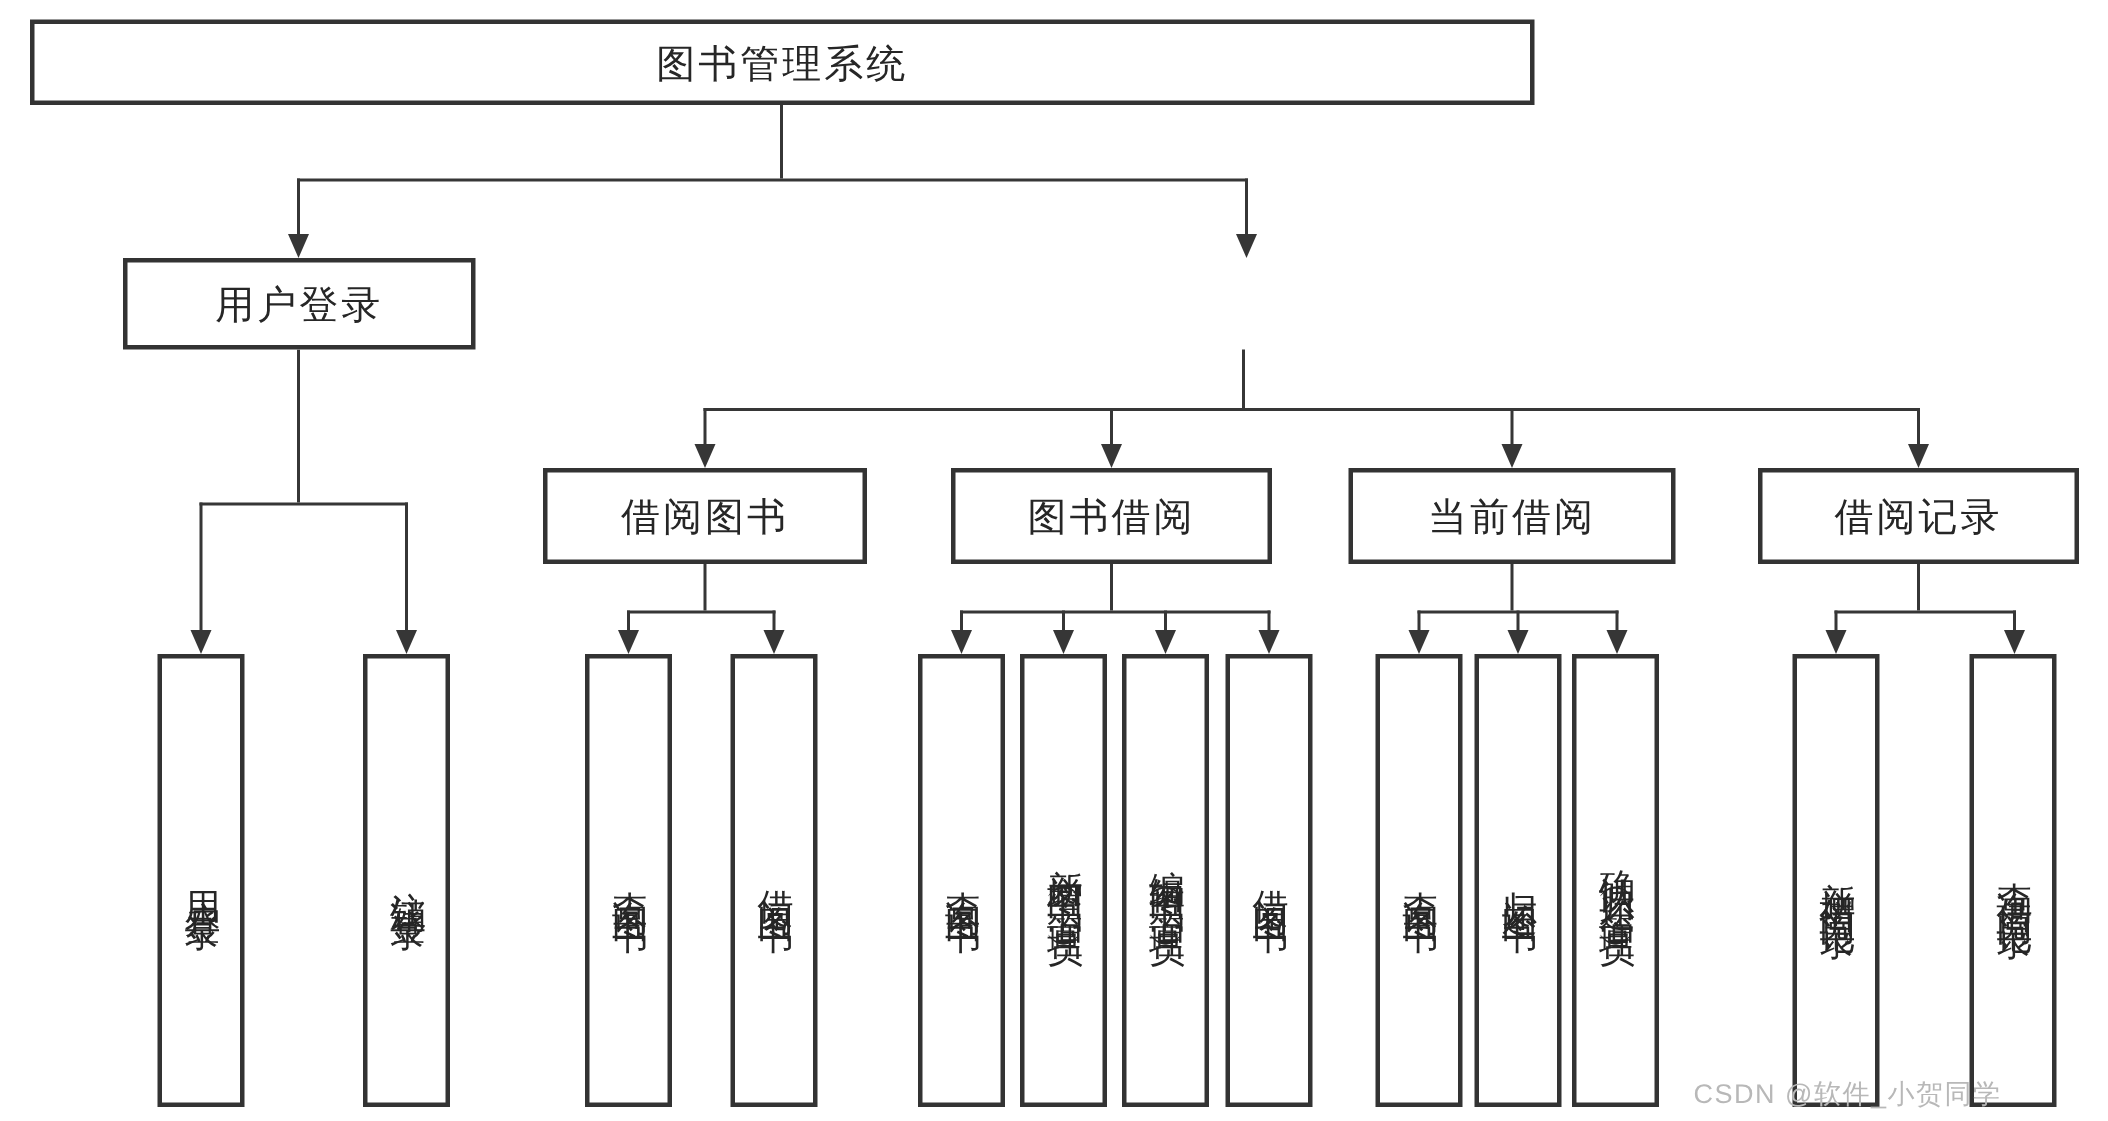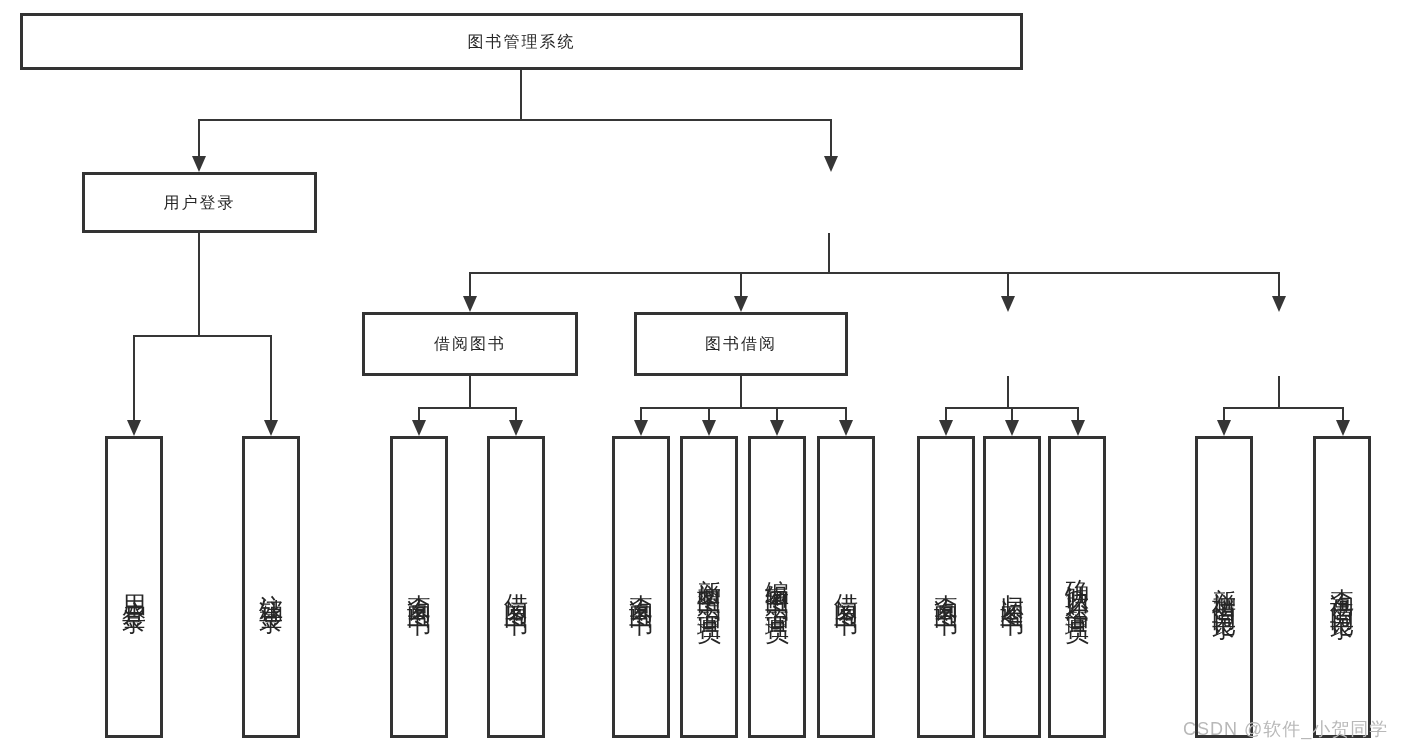--- a/index.html
+++ b/index.html
@@ -23,21 +23,21 @@
   .box{
     position:absolute;
     background:#fff;
     border:3px solid var(--box-border);
     box-sizing:border-box;
     display:flex;align-items:center;justify-content:center;
     color:var(--text);
     z-index:2;
   }
   .hbox span{
-    font-size:16px;
+    font-size:26px;
     letter-spacing:2px;
     white-space:nowrap;
     line-height:1;
   }
   .vbox span{
     writing-mode:vertical-rl;
     text-orientation:mixed;
     font-size:24px;
     letter-spacing:6px;
     line-height:1;
@@ -57,21 +57,21 @@
   .ahead{
     position:absolute;
     width:0;height:0;
     border-left:7px solid transparent;
     border-right:7px solid transparent;
     border-top:16px solid var(--line);
     z-index:1;
   }
   .watermark{
     position:absolute;
-    left:1183px;top:717px;
+    left:1129px;top:717px;
     font-size:18px;
     color:var(--watermark);
     letter-spacing:1px;
     white-space:nowrap;
     z-index:5;
   }
 </style>
 </head>
 <body>
 
@@ -143,20 +143,26 @@
   <div class="box hbox" style="left:82px;top:172px;width:235px;height:61px;">
     <span>用户登录</span>
   </div>
 
   <div class="box hbox" style="left:362px;top:312px;width:216px;height:64px;">
     <span>借阅图书</span>
   </div>
   <div class="box hbox" style="left:634px;top:312px;width:214px;height:64px;">
     <span>图书借阅</span>
   </div>
+  <div class="box hbox" style="left:899px;top:312px;width:218px;height:64px;">
+    <span>当前借阅</span>
+  </div>
+  <div class="box hbox" style="left:1172px;top:312px;width:214px;height:64px;">
+    <span>借阅记录</span>
+  </div>
 
   <div class="box vbox" style="left:105px;top:436px;width:58px;height:302px;">
     <span>用户登录</span>
   </div>
   <div class="box vbox" style="left:242px;top:436px;width:58px;height:302px;">
     <span>注销登录</span>
   </div>
 
   <div class="box vbox" style="left:390px;top:436px;width:58px;height:302px;">
     <span>查询图书</span>

